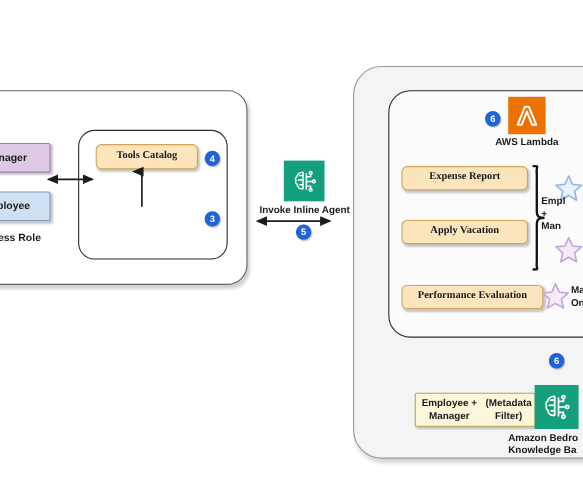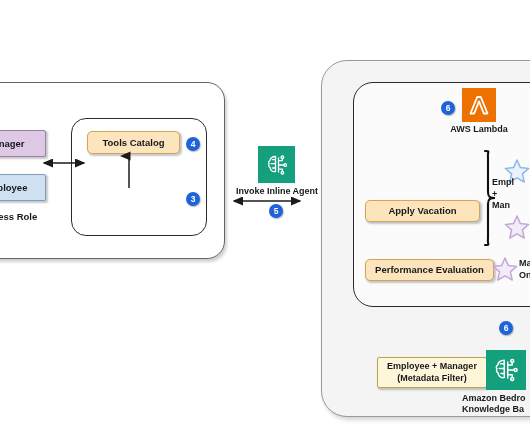--- a/index.html
+++ b/index.html
@@ -61,39 +61,40 @@
     font-size: 9.5px;
     font-weight: bold;
     color: #18191c;
     border-radius: 5px;
     line-height: 1.25;
   }
   .box-tan {
     background: #fce4bc;
     border: 1.1px solid #d3a558;
     box-shadow: 1.6px 1.8px 2px rgba(0,0,0,0.22);
+    font-family: Liberation Serif, serif;
   }
   .box-purple {
     background: #ddc8e6;
     border: 1.1px solid #9a7fa8;
     border-radius: 2px;
     box-shadow: 1.6px 1.8px 2px rgba(0,0,0,0.22);
   }
   .box-blue {
     background: #cfe0f2;
     border: 1.1px solid #7e9cc0;
     border-radius: 2px;
     box-shadow: 1.6px 1.8px 2px rgba(0,0,0,0.22);
   }
   .box-yellow {
     background: #fdf6d8;
     border: 1.1px solid #b8a851;
     border-radius: 2px;
     box-shadow: 1.6px 1.8px 2px rgba(0,0,0,0.22);
-    flex-direction: column;
+    flex-direction: row;
   }
 
   
   #box-manager   { left: -36px; top: 130px; width: 82px; height: 27px; }
   #box-employee  { left: -36px; top: 174px; width: 82px; height: 27px; }
   #label-access-role {
     position: absolute; left: -36px; top: 211px; width: 90px;
     font-size: 9.5px; font-weight: bold; color: #18191c; text-align: center;
   }
   #box-tools-catalog   { left: 87px; top: 131px; width: 93px; height: 23px; }
@@ -251,20 +252,21 @@
         <path d="M4.5 21.5 L11.2 5 L14.8 5 L21.5 21.5 L17.8 21.5
                  L13 9.4 L8.2 21.5 Z"></path>
       </g>
     </svg>
   </div>
 
   <div class="badge" id="badge-6a">6</div>
 
   <div class="icon-caption" id="cap-lambda">AWS Lambda</div>
 
+  <div class="box box-tan" id="box-expense-report">Expense Report</div>
 
   <div class="box box-tan" id="box-apply-vacation">Apply Vacation</div>
 
 
   <div class="box box-tan" id="box-performance-eval">Performance Evaluation</div>
 
   <svg id="brace" width="16" height="100">
     <path d="M3 3 C9 3, 5 3, 6 10 L6 44 C6 49, 8 50, 13 50
              C8 50, 6 51, 6 56 L6 90 C5 97, 9 97, 3 97" fill="none" stroke="#111111" stroke-width="2.1" stroke-linecap="round"></path>
   </svg>

